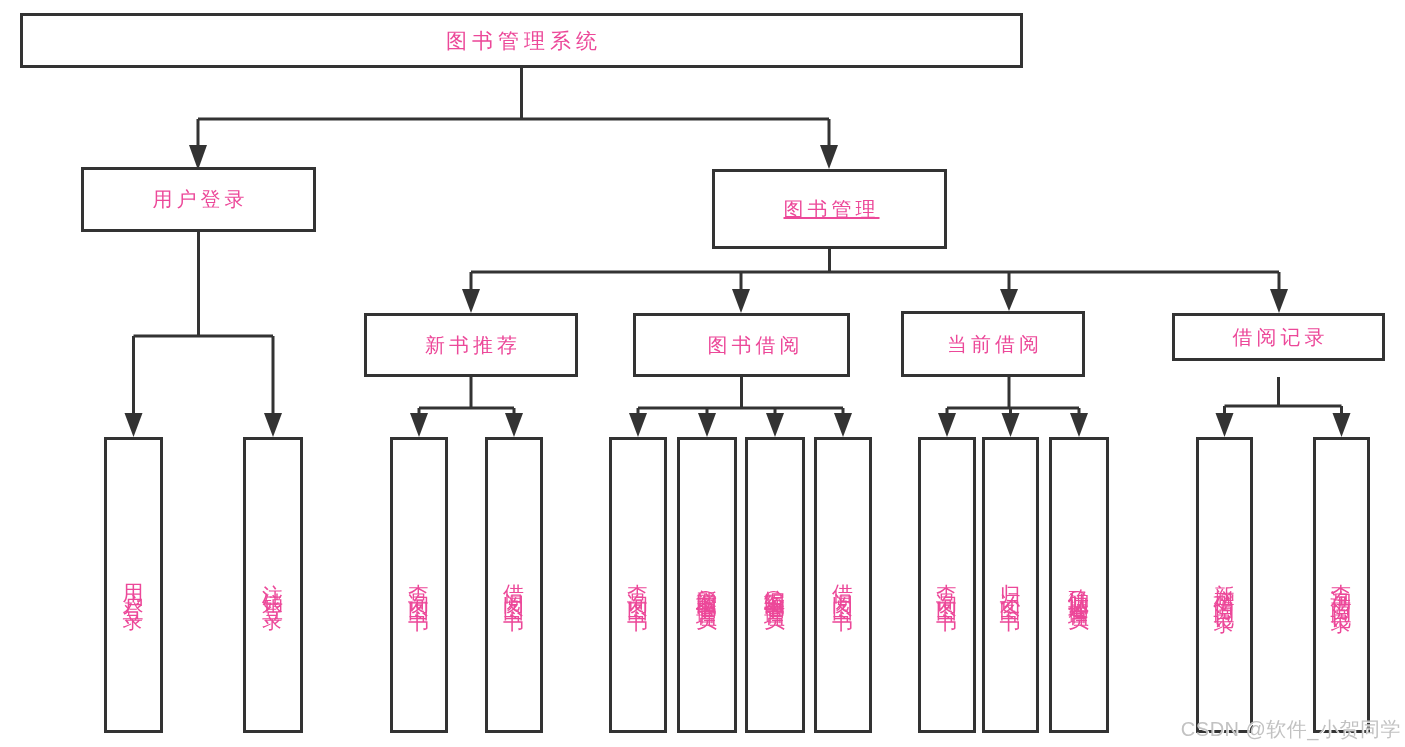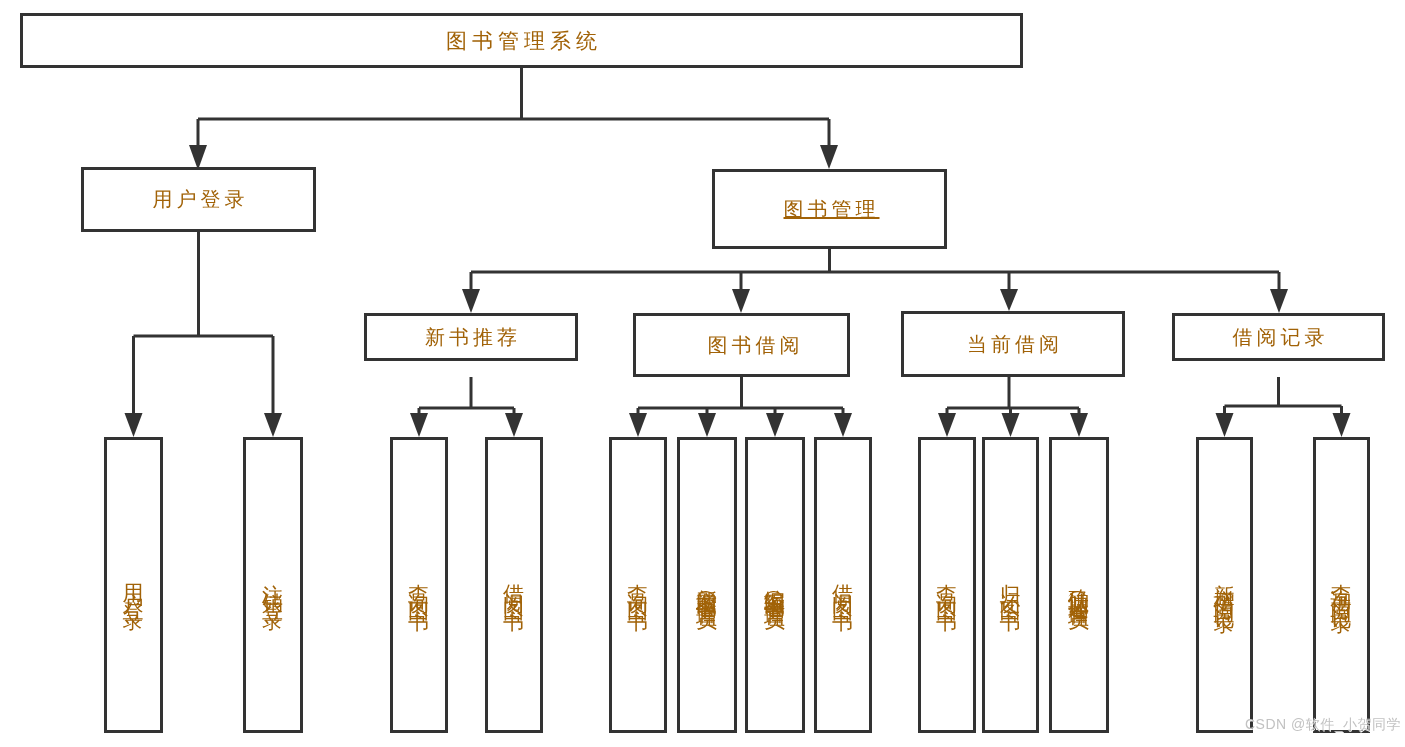--- a/index.html
+++ b/index.html
@@ -24,21 +24,21 @@
     height: 747px;
   }
   .node {
     position: absolute;
     box-sizing: border-box;
     border: 3px solid #333333;
     background: #ffffff;
     display: flex;
     align-items: center;
     justify-content: center;
-    color: #a16207;
+    color: #ec4899;
   }
   .h-node {
     font-size: 20px;
     letter-spacing: 4px;
     text-indent: 4px;
     white-space: nowrap;
   }
   .root-node {
     font-size: 21px;
     letter-spacing: 5px;
@@ -50,21 +50,21 @@
     letter-spacing: 9px;
     line-height: 1;
   }
   .v-node.med { letter-spacing: 6px; }
   .v-node.long { letter-spacing: 3px; }
   .watermark {
     position: absolute;
     right: 4px;
     top: 716px;
     z-index: 10;
-    font-size: 14px;
+    font-size: 20px;
     letter-spacing: 0.5px;
     color: #c2c2c2;
     text-shadow: 1px 1px 0 #ffffff;
     white-space: nowrap;
   }
 </style>
 </head>
 <body>
 
 <div class="canvas">
@@ -143,23 +143,23 @@
       <path d="M1341.5 406 V415"></path>
       <polygon points="1332.5,413 1350.5,413 1341.5,437" fill="#333333" stroke="none"></polygon>
     </g>
   </svg>
 
   <div class="node h-node root-node" style="left:20px; top:13px; width:1003px; height:55px;">图书管理系统</div>
 
   <div class="node h-node" style="left:81px; top:167px; width:235px; height:65px;">用户登录</div>
   <div class="node h-node" style="left:712px; top:169px; width:235px; height:80px;text-decoration:underline;">图书管理</div>
 
-  <div class="node h-node" style="left:364px; top:313px; width:214px; height:48px;">新书推荐</div>
+  <div class="node h-node" style="left:364px; top:313px; width:214px; height:64px;">新书推荐</div>
   <div class="node h-node" style="left:633px; top:313px; width:217px; height:64px;padding-left:24px;">图书借阅</div>
-  <div class="node h-node" style="left:901px; top:311px; width:224px; height:66px;">当前借阅</div>
+  <div class="node h-node" style="left:901px; top:311px; width:184px; height:66px;">当前借阅</div>
   <div class="node h-node" style="left:1172px; top:313px; width:213px; height:48px;">借阅记录</div>
 
   <div class="node v-node" style="left:104px; top:437px; width:59px; height:296px;">用户登录</div>
   <div class="node v-node" style="left:243px; top:437px; width:60px; height:296px;">注销登录</div>
 
   <div class="node v-node" style="left:390px; top:437px; width:58px; height:296px;">查询图书</div>
   <div class="node v-node" style="left:485px; top:437px; width:58px; height:296px;">借阅图书</div>
 
   <div class="node v-node" style="left:609px; top:437px; width:58px; height:296px;">查询图书</div>
   <div class="node v-node long" style="left:677px; top:437px; width:60px; height:296px;">新增图书（管理员）</div>

